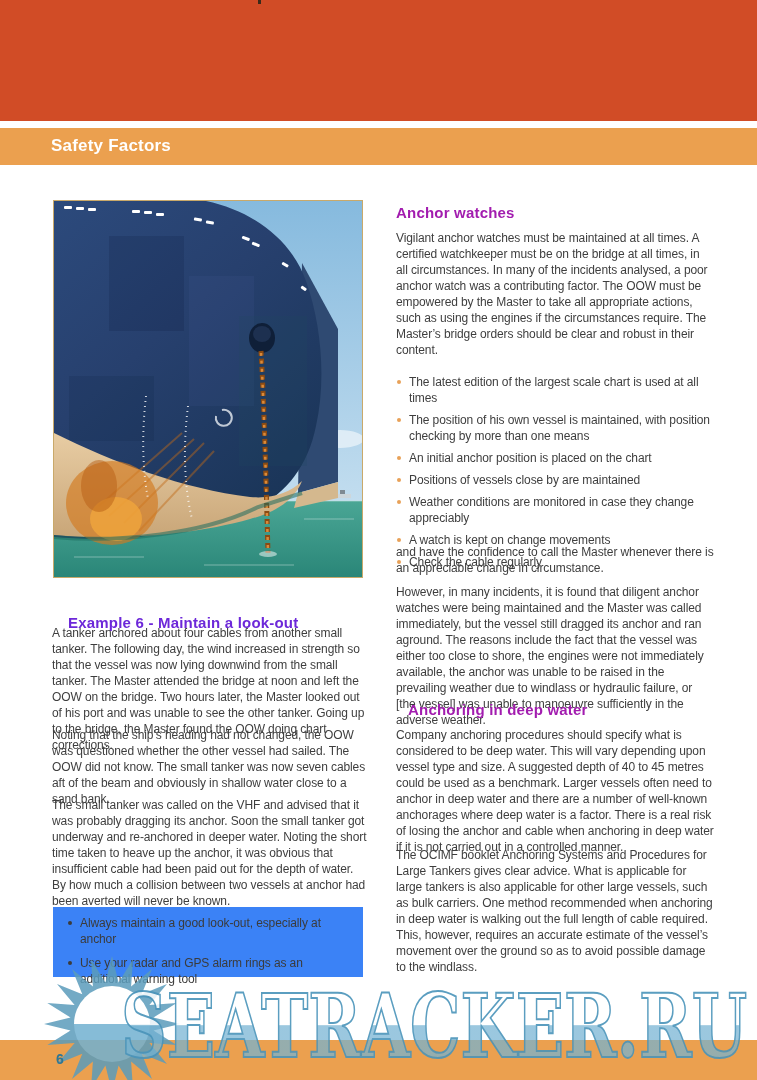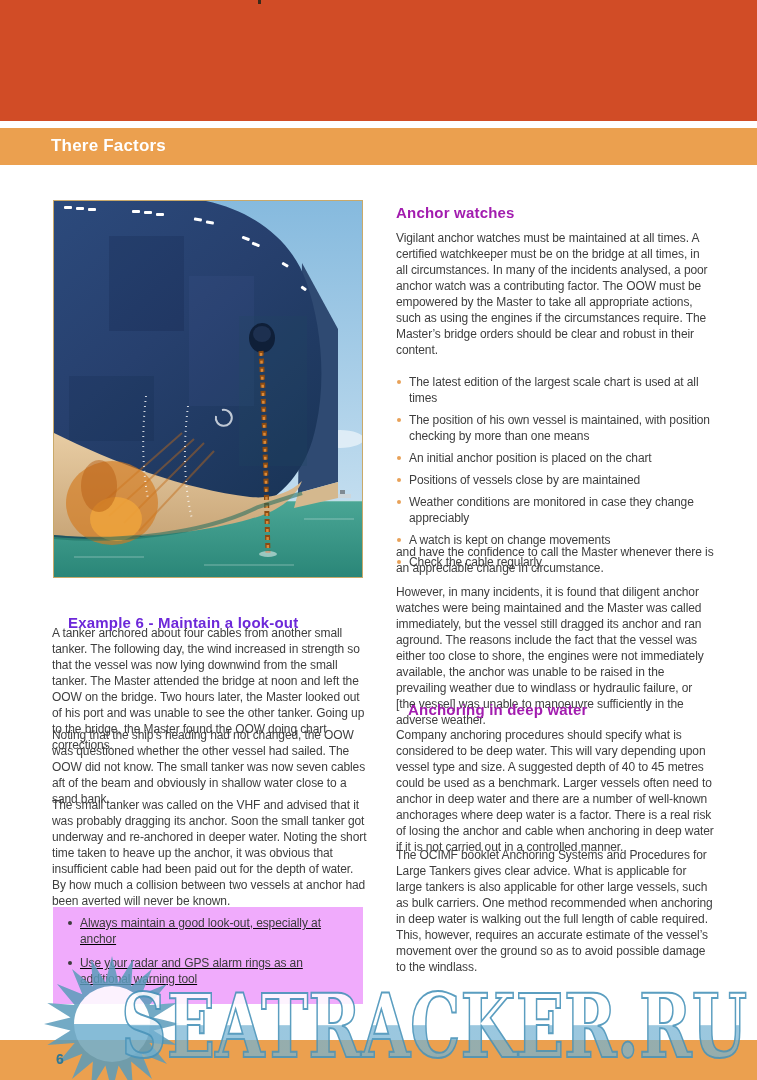--- a/index.html
+++ b/index.html
@@ -14,39 +14,39 @@
         border:1px solid #c9a96a;background:#9cc6e2;}
   .o-head{position:absolute;color:#a21caf;font-size:15px;font-weight:bold;margin:0;letter-spacing:0.2px;}
   .r-head{position:absolute;color:#6d28d9;font-size:15px;font-weight:bold;margin:16px;letter-spacing:0.2px;}
   .body{position:absolute;font-size:12px;line-height:16px;color:#3e3e3e;letter-spacing:-0.1px;margin:0;}
   .lcol{left:52px;width:316px;}
   .rcol{left:396px;width:318px;}
   ul.bullets{list-style:none;margin:0;padding:0;}
   ul.bullets li{position:relative;padding-left:13px;margin-bottom:6px;}
   ul.bullets li::before{content:"";position:absolute;left:1px;top:6px;width:4px;height:4px;
         border-radius:50%;background:#e8a158;}
-  .callout{position:absolute;left:53px;top:907px;width:310px;height:97px;background:#f0abfc;box-sizing:border-box;
-        padding:8px 14px 0 14px;text-decoration:underline;}
+  .callout{position:absolute;left:53px;top:907px;width:310px;height:70px;background:#3b82f6;box-sizing:border-box;
+        padding:8px 14px 0 14px;}
   .callout ul.bullets li{margin-bottom:8px;color:#3b3b3b;}
   .callout ul.bullets li::before{background:#3b3b3b;}
   .footer-band{position:absolute;left:0;top:1040px;width:757px;height:40px;background:#eba04f;z-index:1;}
   .wm{position:absolute;left:0;top:950px;z-index:2;pointer-events:none;}
   .pagenum{position:absolute;left:56px;top:1051px;z-index:3;color:#2e7694;font-size:14px;font-weight:bold;}
 </style>
 </head>
 <body>
 
 <div class="page">
 
   <div class="top-band">
     <div class="top-mark"></div>
   </div>
 
   <div class="title-band">
-    <span class="t">There Factors</span>
+    <span class="t">Safety Factors</span>
   </div>
 
   <div class="photo-frame">
     <svg width="308" height="376" viewBox="0 0 308 376">
       <defs>
         <linearGradient id="sky" x1="0" y1="0" x2="0" y2="1">
           <stop offset="0" stop-color="#86bade"></stop>
             <stop offset="0.8" stop-color="#c2ddef"></stop>
             <stop offset="1" stop-color="#d9ebf5"></stop>
         </linearGradient>

